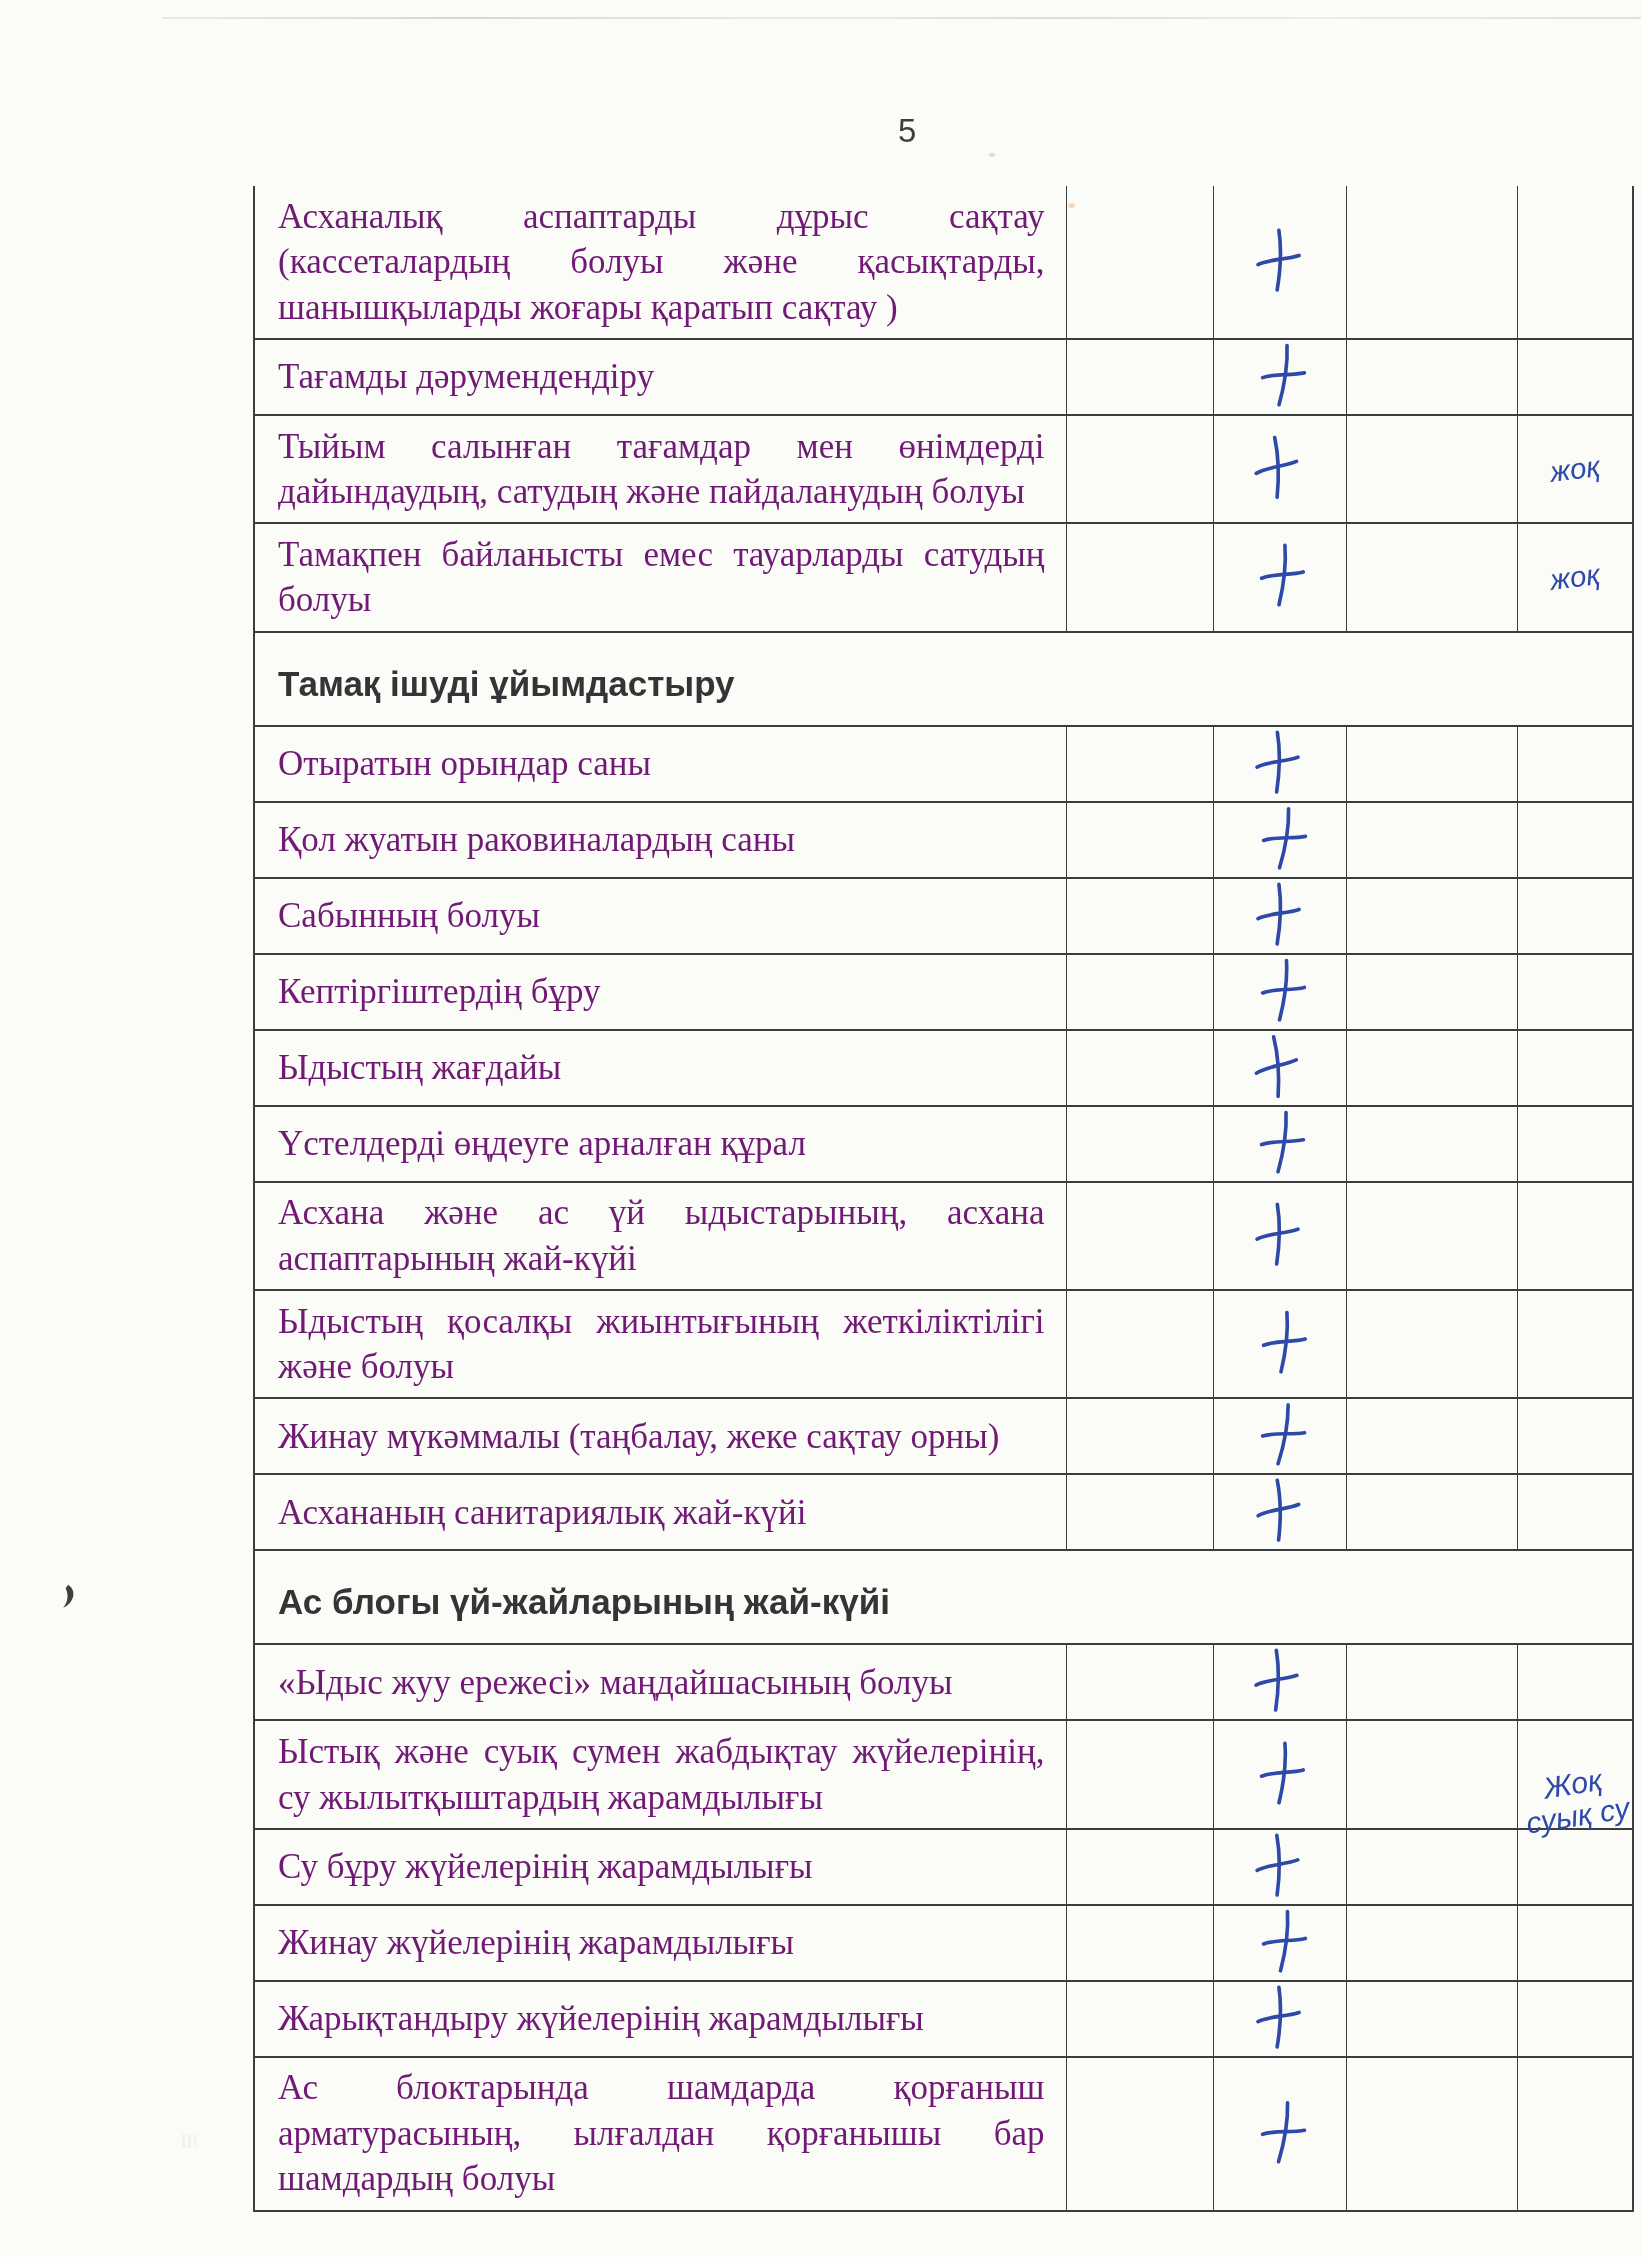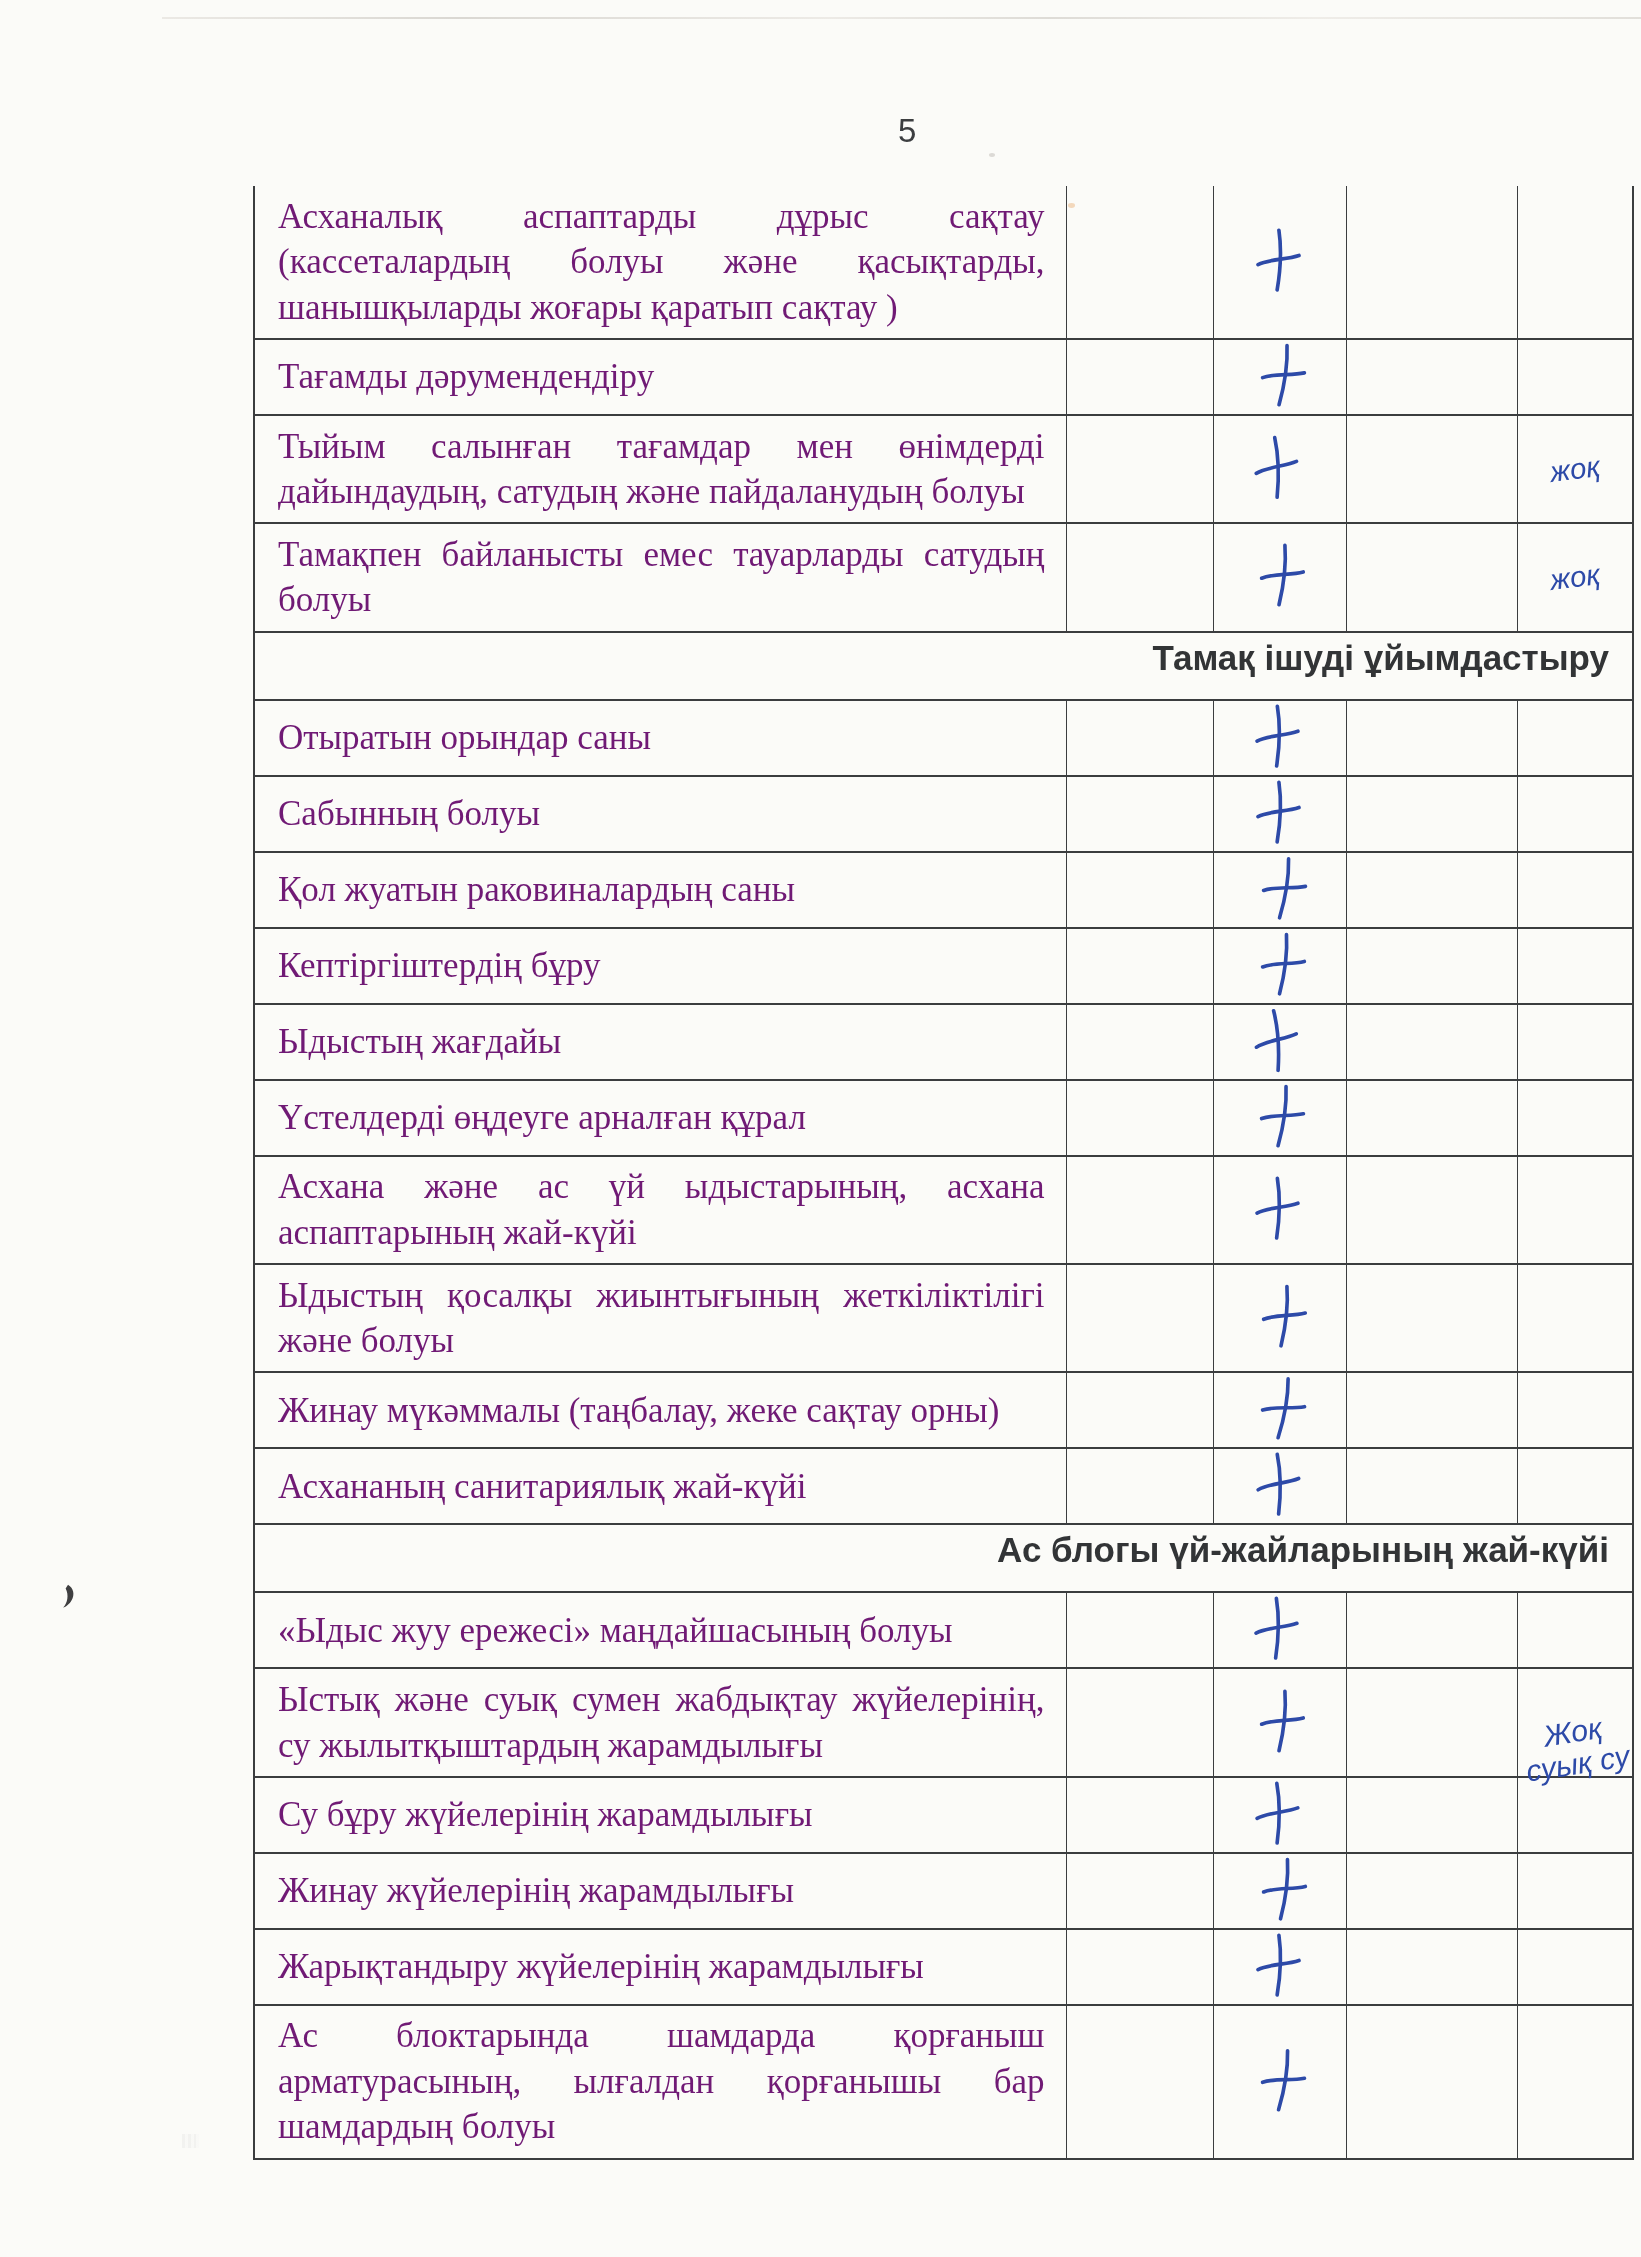--- a/index.html
+++ b/index.html
@@ -24,21 +24,21 @@
   }
   table.checklist tr:first-child td { border-top:0; }
   td.label-cell {
     padding:7.7px 21px 7.7px 23px;
     font-size:35px; line-height:1.3; color:#701a75;
     text-align:justify;
     font-family:Liberation Serif, serif;
   }
   tr.section-row td {
     font-weight:bold; font-size:35px; color:#323436;
-    padding:5px 23px 21px 23px; text-align:right;
+    padding:31px 23px 21px 23px; text-align:left;
   }
   td.check-cell { text-align:center; }
   td.note-cell { text-align:center; overflow:visible; }
   .plus-wrap { display:inline-block; }
   .note {
     display:inline-block; color:#2d4aa8;
     font-style:italic; font-size:29px; letter-spacing:0px;
     transform:rotate(-7deg);
   }
   .note-multi {
@@ -126,33 +126,33 @@
           <td class="label-cell">Отыратын орындар саны</td>
           <td></td>
           <td class="check-cell"><span class="plus-wrap" style="transform: rotate(-3deg) translateX(-2.9px);"><svg width="48" height="68" viewBox="0 0 50 70">
                 <path d="M27 4 C29 22 27.5 44 23 66" stroke="#2d4aa8" stroke-width="3.8" fill="none" stroke-linecap="round"></path>
                 <path d="M4 39 C16 33.5 34 35 47 31" stroke="#2d4aa8" stroke-width="3.8" fill="none" stroke-linecap="round"></path>
               </svg></span></td>
           <td></td>
           <td class="note-cell"></td>
         </tr>
         <tr>
+          <td class="label-cell">Қол жуатын раковиналардың саны</td>
+          <td></td>
+          <td class="check-cell"><span class="plus-wrap" style="transform: rotate(5deg) translateX(3.9px);"><svg width="48" height="68" viewBox="0 0 50 70">
+                <path d="M27 4 C29 22 27.5 44 23 66" stroke="#2d4aa8" stroke-width="3.8" fill="none" stroke-linecap="round"></path>
+                <path d="M4 39 C16 33.5 34 35 47 31" stroke="#2d4aa8" stroke-width="3.8" fill="none" stroke-linecap="round"></path>
+              </svg></span></td>
+          <td></td>
+          <td class="note-cell"></td>
+        </tr>
+        <tr>
           <td class="label-cell">Сабынның болуы</td>
           <td></td>
           <td class="check-cell"><span class="plus-wrap" style="transform: rotate(-2deg) translateX(-1.9px);"><svg width="48" height="68" viewBox="0 0 50 70">
-                <path d="M27 4 C29 22 27.5 44 23 66" stroke="#2d4aa8" stroke-width="3.8" fill="none" stroke-linecap="round"></path>
-                <path d="M4 39 C16 33.5 34 35 47 31" stroke="#2d4aa8" stroke-width="3.8" fill="none" stroke-linecap="round"></path>
-              </svg></span></td>
-          <td></td>
-          <td class="note-cell"></td>
-        </tr>
-        <tr>
-          <td class="label-cell">Қол жуатын раковиналардың саны</td>
-          <td></td>
-          <td class="check-cell"><span class="plus-wrap" style="transform: rotate(5deg) translateX(3.9px);"><svg width="48" height="68" viewBox="0 0 50 70">
                 <path d="M27 4 C29 22 27.5 44 23 66" stroke="#2d4aa8" stroke-width="3.8" fill="none" stroke-linecap="round"></path>
                 <path d="M4 39 C16 33.5 34 35 47 31" stroke="#2d4aa8" stroke-width="3.8" fill="none" stroke-linecap="round"></path>
               </svg></span></td>
           <td></td>
           <td class="note-cell"></td>
         </tr>
         <tr>
           <td class="label-cell">Кептіргіштердің бұру</td>
           <td></td>
           <td class="check-cell"><span class="plus-wrap" style="transform: rotate(3deg) translateX(2.9px);"><svg width="48" height="68" viewBox="0 0 50 70">

